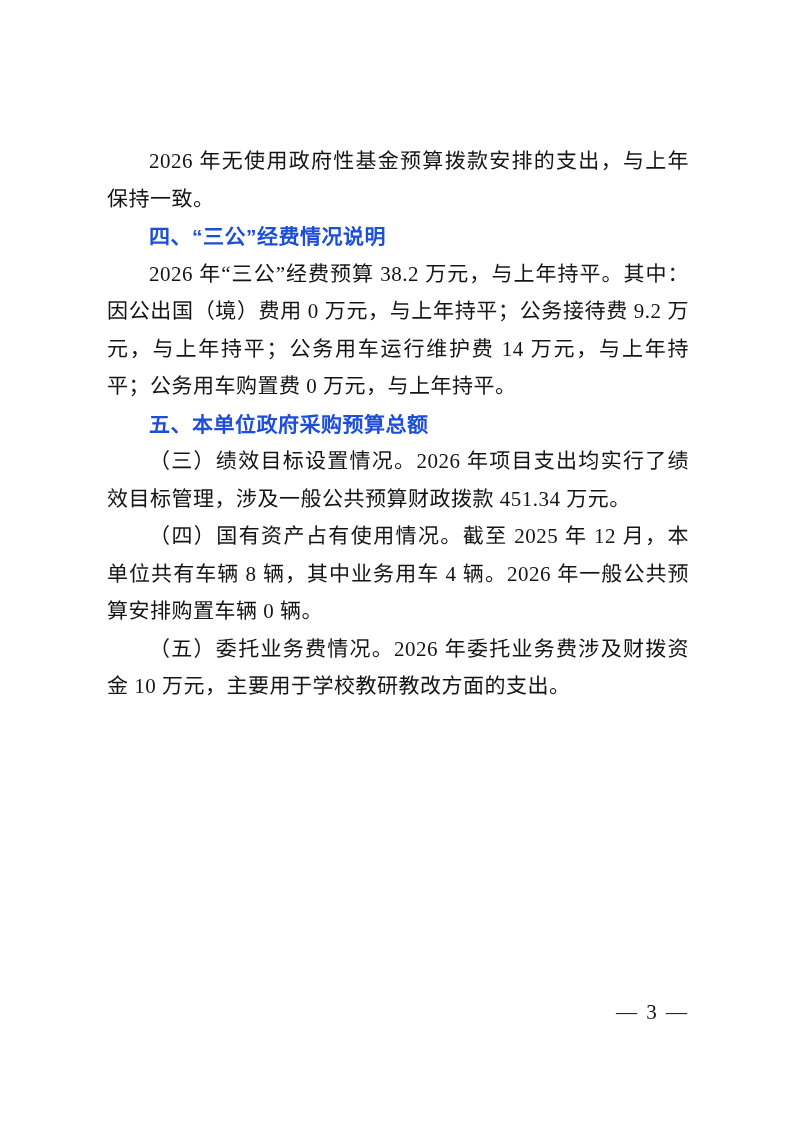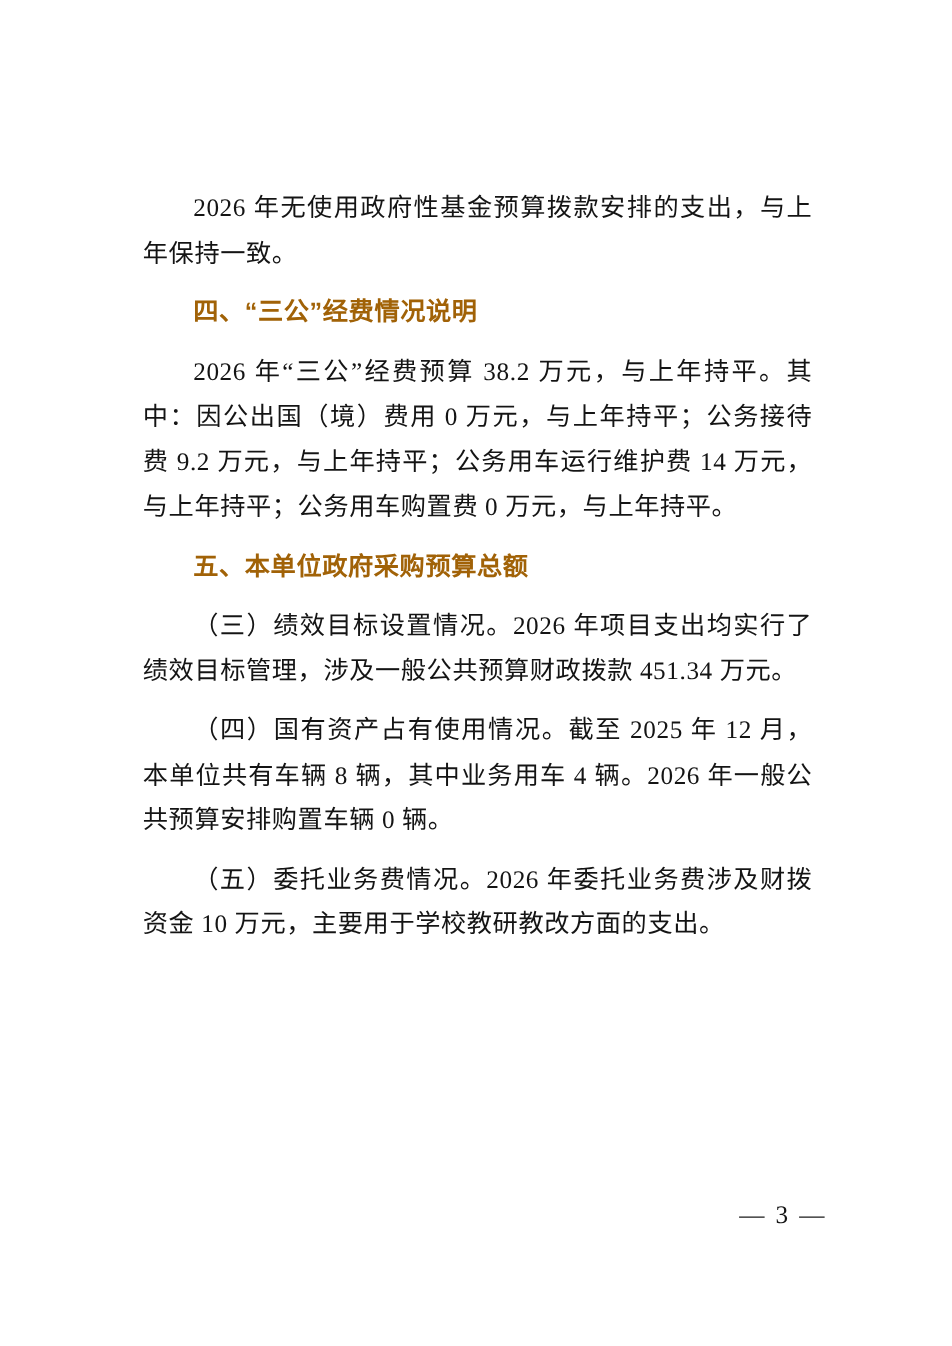--- a/index.html
+++ b/index.html
@@ -22,33 +22,33 @@
     top: 143px;
     width: 582px;
     font-size: 21px;
     line-height: 37.5px;
     text-align: justify;
     text-justify: inter-character;
     letter-spacing: 0.5px;
   }
   .content p,
   .content h2 {
-    margin: 12px;
+    margin: 0;
     padding: 0;
     text-indent: 2em;
   }
   .body-para {
     font-family: "Liberation Serif", "DejaVu Serif", serif;
     font-weight: 400;
   }
   .section-heading {
     font-family: "Liberation Sans", "DejaVu Sans", sans-serif;
     font-size: 21px;
     font-weight: 700;
-    color: #a16207;
+    color: #1d4ed8;
     line-height: 37.5px;
   }
   .page-footer {
     position: absolute;
     top: 1000px;
     right: 104px;
     font-size: 21px;
     line-height: 24px;
     color: #141414;
     font-family: "Liberation Serif", "DejaVu Serif", serif;

